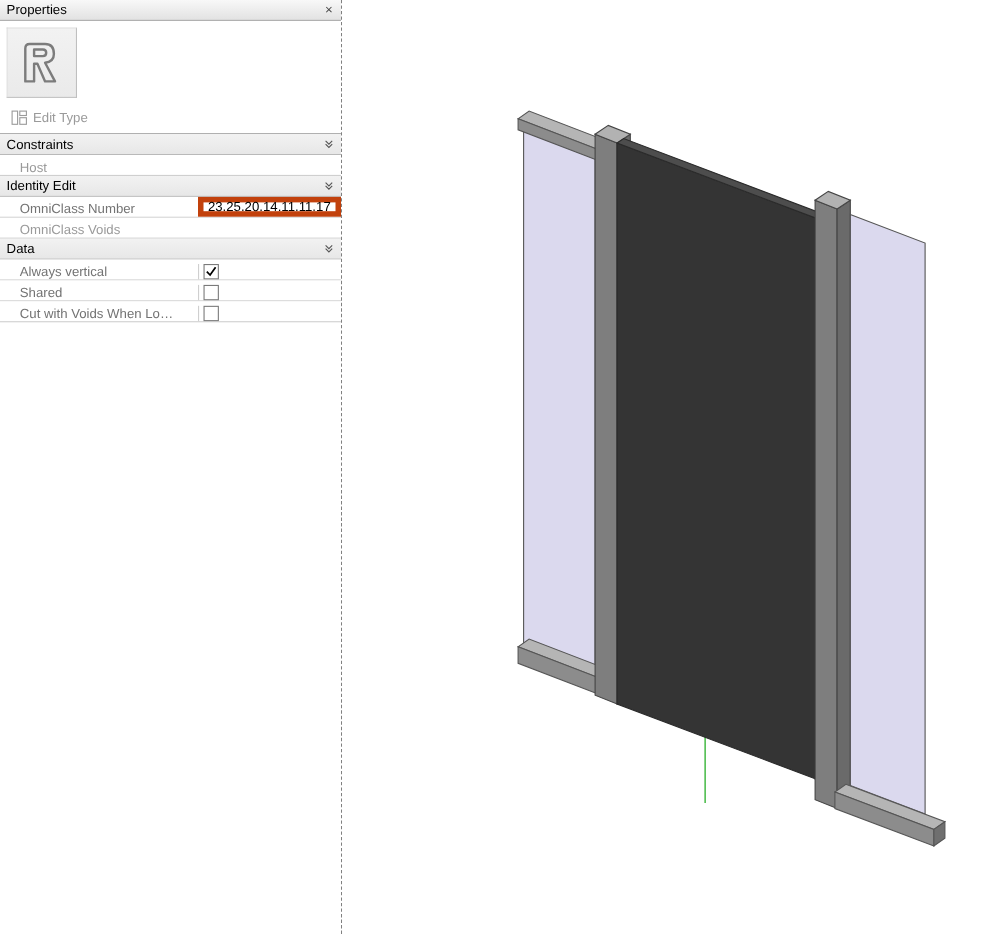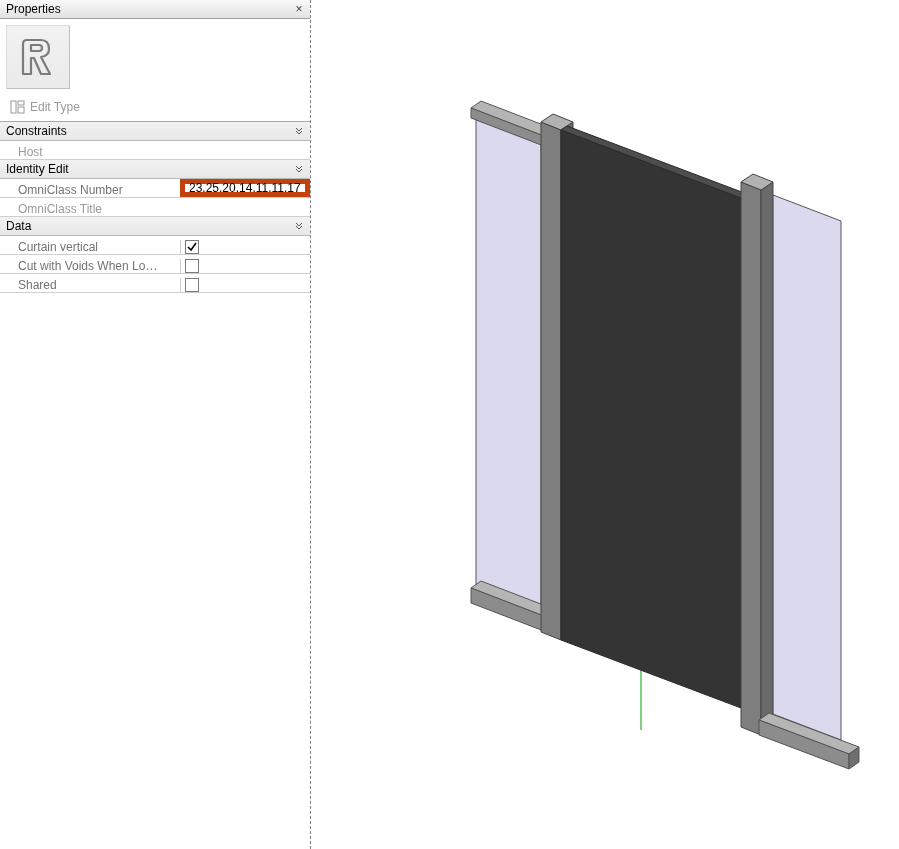--- a/index.html
+++ b/index.html
@@ -86,47 +86,47 @@
           <span class="name">Identity Edit</span>
           <span class="tog"><svg width="10" height="10" viewBox="0 0 10 10">
               <path d="M2 3 L5 6 L8 3 M2 6 L5 9 L8 6" fill="none" stroke="#555" stroke-width="1"></path>
             </svg></span>
         </div>
         <div class="row">
           <div class="lbl">OmniClass Number</div>
           <div class="val editing">23.25.20.14.11.11.17</div>
         </div>
         <div class="row">
-          <div class="lbl readonly">OmniClass Title</div>
+          <div class="lbl readonly">OmniClass Voids</div>
           <div class="val"></div>
         </div>
         <div class="grp-head">
           <span class="name">Data</span>
           <span class="tog"><svg width="10" height="10" viewBox="0 0 10 10">
               <path d="M2 3 L5 6 L8 3 M2 6 L5 9 L8 6" fill="none" stroke="#555" stroke-width="1"></path>
             </svg></span>
         </div>
         <div class="row">
-          <div class="lbl">Curtain vertical</div>
+          <div class="lbl">Always vertical</div>
           <div class="chk">
             <div class="chkbox">
               <svg width="10" height="10" viewBox="0 0 10 10">
                 <path d="M1 5 L4 8 L9 1" fill="none" stroke="#000" stroke-width="1.6"></path>
               </svg>
             </div>
           </div>
         </div>
         <div class="row">
-          <div class="lbl">Cut with Voids When Lo…</div>
+          <div class="lbl">Shared</div>
           <div class="chk">
             <div class="chkbox"></div>
           </div>
         </div>
         <div class="row">
-          <div class="lbl">Shared</div>
+          <div class="lbl">Cut with Voids When Lo…</div>
           <div class="chk">
             <div class="chkbox"></div>
           </div>
         </div>
       </div>
   </div>
 
   <div class="viewport">
     <svg width="589" height="849" viewBox="0 0 589 849">
 

